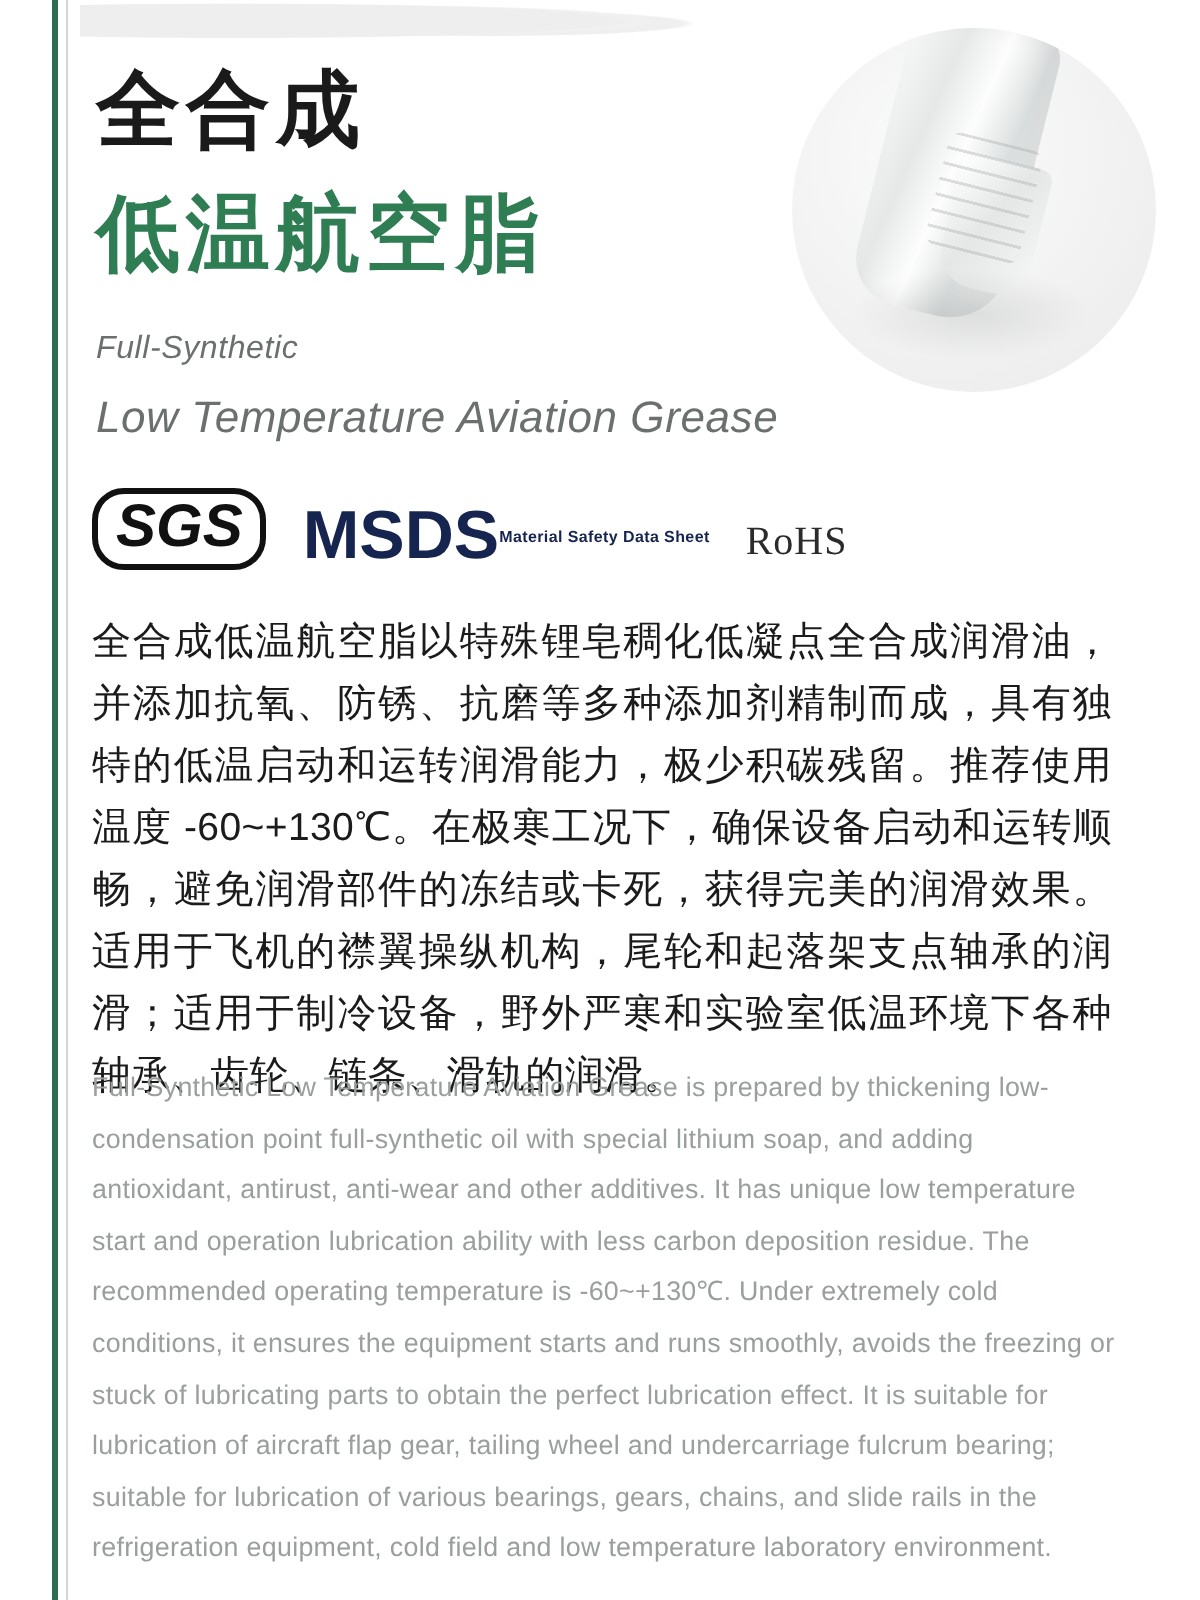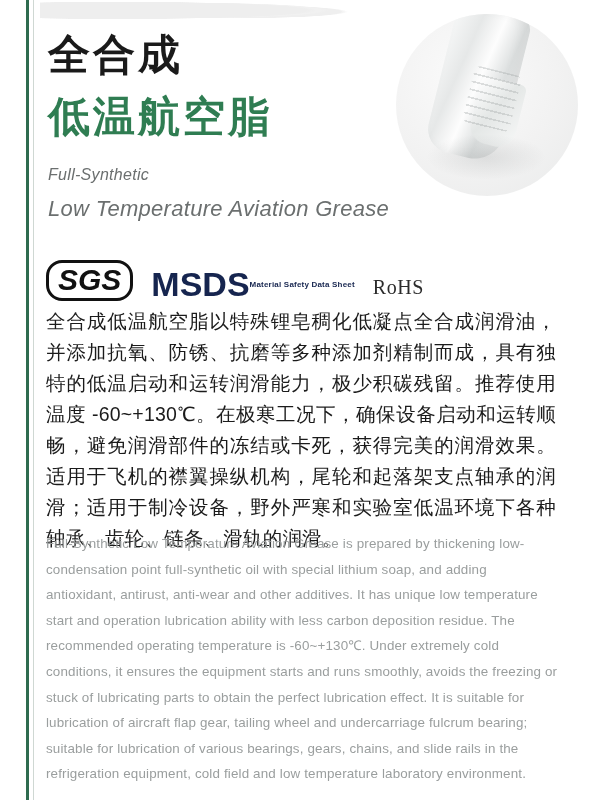--- a/index.html
+++ b/index.html
@@ -145,21 +145,21 @@
     font-size: 22px;
     font-style: italic;
     color: #6b6f6f;
     letter-spacing: .3px;
   }
 
   
   .certs {
     position: absolute;
     left: 46px;
-    top: 260px;
+    top: 244px;
     display: flex;
     align-items: flex-end;
     gap: 18px;
     text-align: center;
   }
   .sgs {
     border: 3px solid #111;
     border-radius: 16px;
     padding: 1px 9px 2px 9px;
     font-size: 30px;

